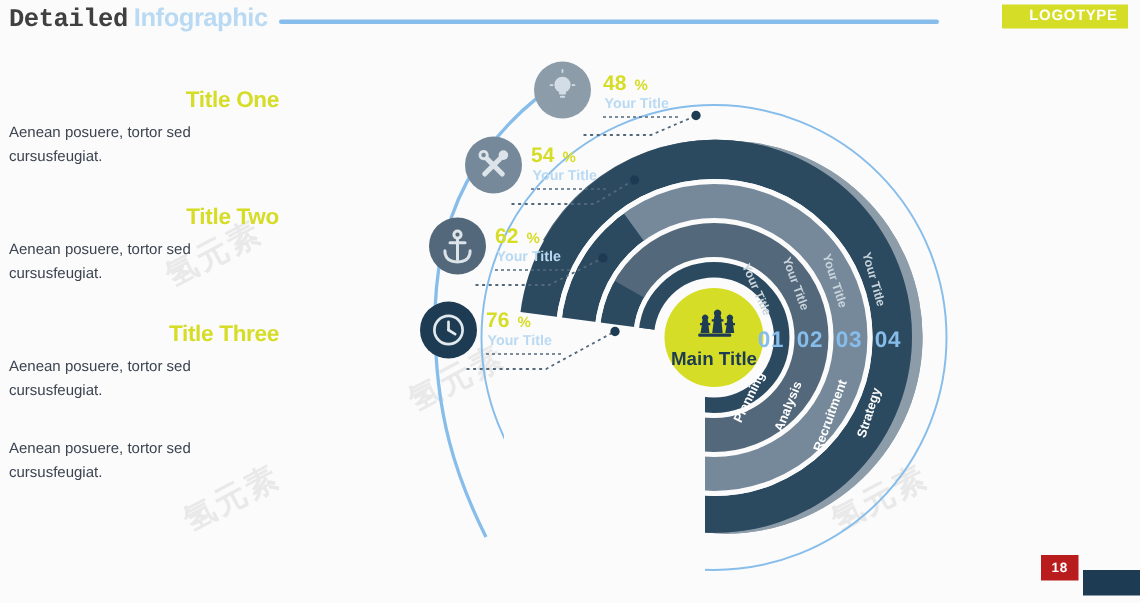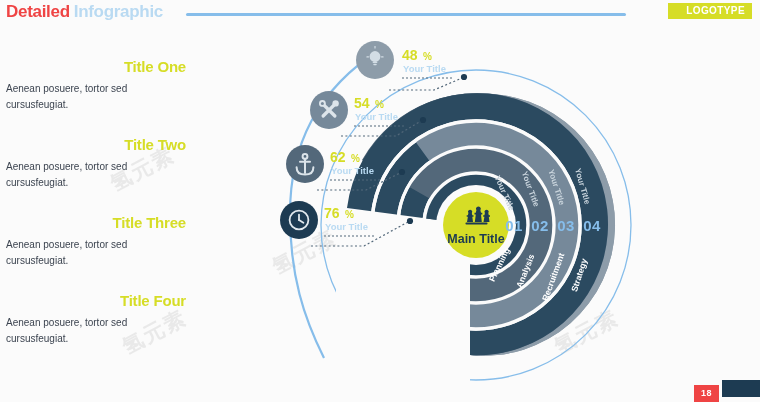--- a/index.html
+++ b/index.html
@@ -14,21 +14,21 @@
     width: 760px; height: 402px;
     background: #fbfbfb;
   }
 
   
   #header-title {
     position: absolute; left: 6px; top: 2px;
     font-size: 17px; font-weight: bold; letter-spacing: -0.3px;
     white-space: nowrap;
   }
-  #header-title .w1 { color: #ef4444; }
+  #header-title .w1 { color: #404040; font-family: Liberation Mono, monospace; }
   #header-title .w2 { color: #b9daf2; margin-left: 4px; text-align: center; }
   #header-rule {
     position: absolute; left: 186px; top: 13px;
     width: 440px; height: 3px; background: #86bdea; border-radius: 2px;
   }
   #logotype {
     position: absolute; right: 8px; top: 3px;
     background: #d6dd26; color: #ffffff;
     font-size: 10px; font-weight: bold; letter-spacing: 0.4px;
     padding: 2px 7px 3px 18px;
@@ -55,22 +55,22 @@
   .ring-num { font-size: 15px; font-weight: bold; fill: #86bdea; letter-spacing: 0.5px;}
   .ring-ttl { font-size: 8.2px; font-weight: bold; fill: #c9d4dc; }
   .ring-lbl { font-size: 8.6px; font-weight: bold; fill: #ffffff; }
 
   #main-label {
     font-size: 12.5px; font-weight: bold; fill: #1d3b52;
   }
 
   
   #page-num {
-    position: absolute; right: 41px; bottom: 0;
-    background: #ef4444; color: #ffffff;
+    position: absolute; right: 41px; bottom: 15px;
+    background: #b91c1c; color: #ffffff;
     font-size: 9px; font-weight: bold;
     padding: 3px 7px 4px 7px; letter-spacing: 0.5px; text-align: right;
   }
   #page-bar {
     position: absolute; right: 0px; bottom: 5px;
     width: 38px; height: 17px; background: #1d3b52;
   }
 
   
   .wm {
@@ -100,21 +100,20 @@
   </div>
   <div class="side-item" style="top:136px;">
     <div class="side-title">Title Two</div>
     <div class="side-body">Aenean posuere, tortor sed cursusfeugiat.</div>
   </div>
   <div class="side-item" style="top:214px;">
     <div class="side-title">Title Three</div>
     <div class="side-body">Aenean posuere, tortor sed cursusfeugiat.</div>
   </div>
   <div class="side-item" style="top:292px;">
-    <div class="side-title">Title Four</div>
     <div class="side-body">Aenean posuere, tortor sed cursusfeugiat.</div>
   </div>
 
   <div id="chart">
   <svg width="574" height="384" viewBox="0 0 574 384">
     <defs>
 
       <g id="bulb">
         <circle cx="0" cy="-1.5" r="5.2" fill="#cfdbe4"></circle>
         <rect x="-2.2" y="3.2" width="4.4" height="1.5" rx="0.7" fill="#cfdbe4"></rect>

